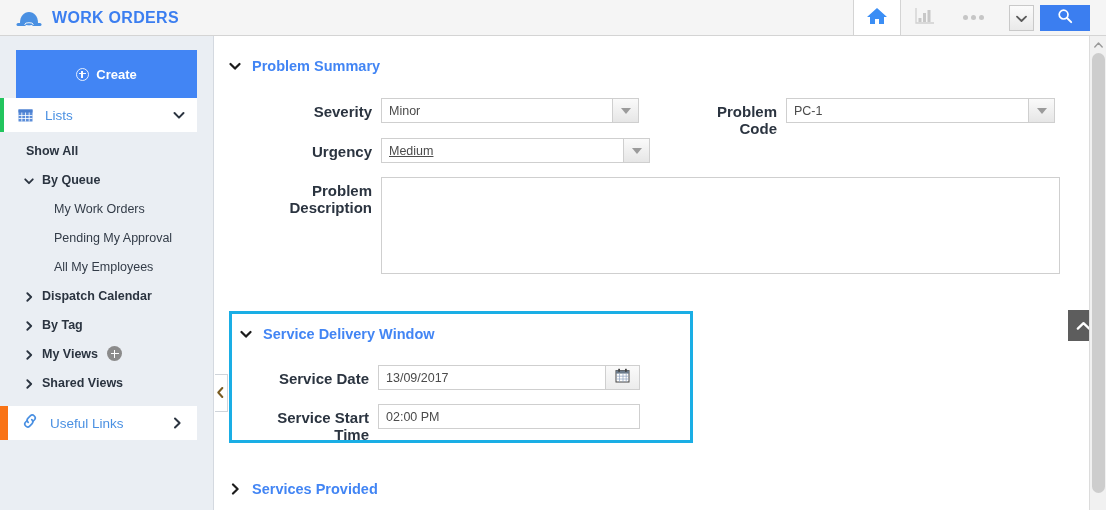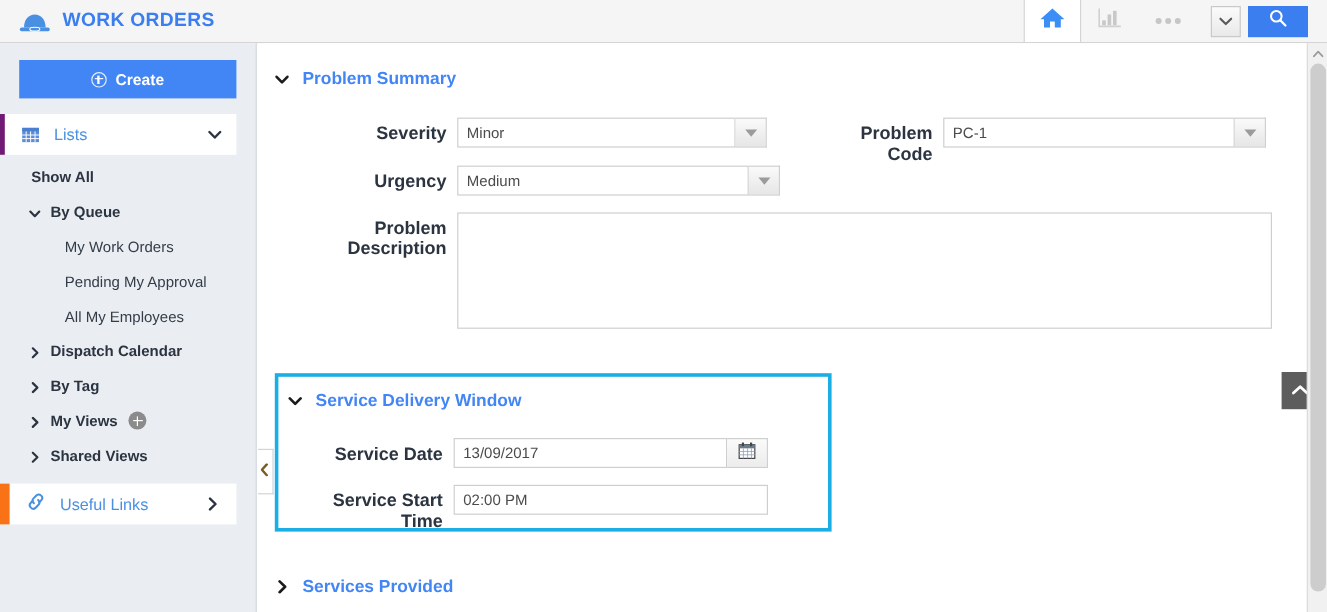--- a/index.html
+++ b/index.html
@@ -108,21 +108,21 @@
   .sidebar {
     position: absolute;
     top: 36px; left: 0;
     width: 214px; height: 474px;
     background: #eaeef3;
     border-right: 1px solid #d4d9e0;
     overflow: hidden;
   }
   .create-btn {
     margin: 14px 16px 0 16px;
-    height: 32px;
+    height: 48px;
     background: #4285f4;
     color: #fff;
     font-size: 13px;
     font-weight: bold;
     display: flex;
     align-items: center;
     justify-content: center;
     gap: 7px;
     cursor: pointer;
     border: none;
@@ -136,23 +136,23 @@
     position: relative;
     display: inline-block;
   }
   .plus-circle::before, .plus-circle::after {
     content:""; position:absolute; background: rgba(255,255,255,.95);
   }
   .plus-circle::before { left:2px; right:2px; top:4.2px; height:1.6px; }
   .plus-circle::after { top:2px; bottom:2px; left:4.2px; width:1.6px; }
 
   .nav-section {
-    margin-top: 13px;
+    margin-top: 0;
     background: #ffffff;
-    border-left: 4px solid #701a75;
+    border-left: 4px solid #22c55e;
     height: 34px;
     display: flex;
     align-items: center;
     padding: 0 12px 0 14px;
     cursor: pointer;
     width: 197px;
   }
   .nav-section .sec-label {
     color: #4a90e2;
     font-size: 13.5px;
@@ -556,21 +556,21 @@
         <input class="ftext" style="width: 243px;" type="text" readonly="" value="PC-1">
         <span class="fdrop">
           <span class="caret-dn"></span>
         </span>
       </span>
     </div>
 
     <div class="form-row" style="position:absolute; left:14px; top:102px;">
       <span class="flabel" style="width:143px; margin-right:9px;">Urgency</span>
       <span class="fctrl">
-        <input class="ftext" style="width: 243px;" type="text" readonly="" value="Medium">
+        <input class="ftext" style="width: 243px; text-decoration: underline;" type="text" readonly="" value="Medium">
         <span class="fdrop">
           <span class="caret-dn"></span>
         </span>
       </span>
     </div>
 
     <div class="form-row" style="position:absolute; left:14px; top:141px;">
       <span class="flabel" style="width:143px; margin-right:9px;">Problem Description</span>
       <textarea class="ftextarea" placeholder="" style=""></textarea>
     </div>

